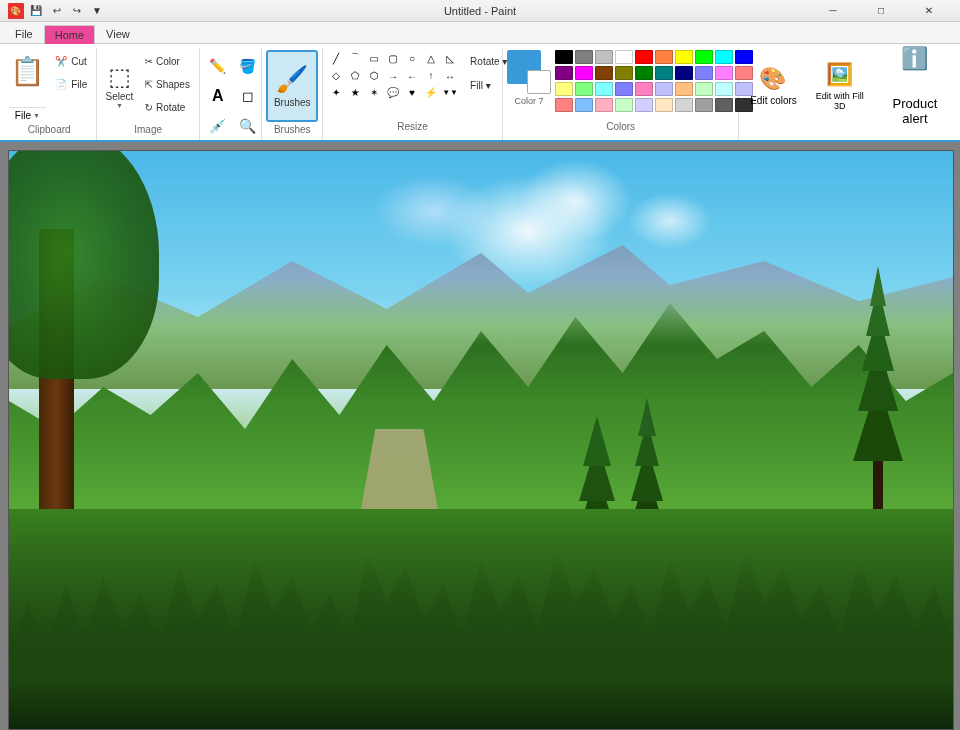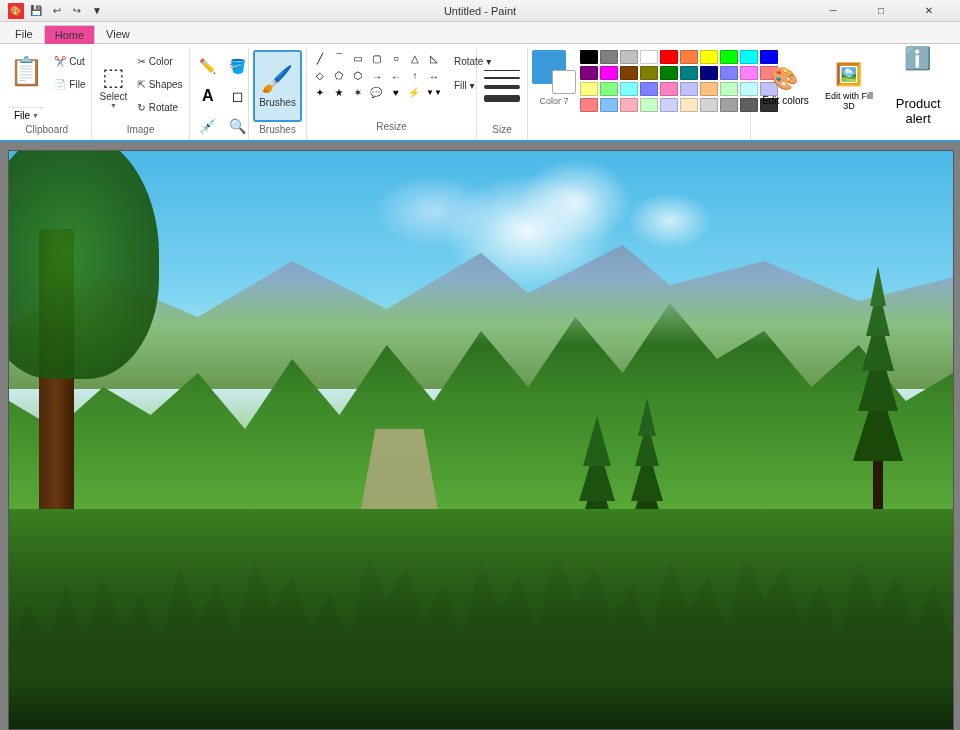--- a/index.html
+++ b/index.html
@@ -503,33 +503,20 @@
         <div class="shape-cell" style="font-size:8px;">▼▼</div>
       </div>
       <div style="display:flex;flex-direction:column;gap:2px;margin-left:4px;">
         <div class="ribbon-btn-small">Rotate ▾</div>
         <div class="ribbon-btn-small">Fill ▾</div>
       </div>
     </div>
     <div class="group-label">Resize</div>
   </div>
 
-  <div class="ribbon-group">
-    <div class="group-content">
-      <div class="size-display">
-        <div style="display:flex;flex-direction:column;gap:6px;align-items:center;">
-          <div class="size-line" style="height:1px;"></div>
-          <div class="size-line" style="height:2px;"></div>
-          <div class="size-line" style="height:4px;"></div>
-          <div class="size-line" style="height:7px;"></div>
-        </div>
-      </div>
-    </div>
-    <div class="group-label">Size</div>
-  </div>
 
   <div class="ribbon-group">
     <div class="group-content">
 
       <div style="display:flex;flex-direction:column;align-items:center;gap:2px;margin-right:2px;">
         <div style="position:relative;width:44px;height:44px;cursor:pointer;">
           <div style="position:absolute;top:0;left:0;width:34px;height:34px;background:#3a99d8;border:2px solid #3a99d8;border-radius:2px;"></div>
           <div style="position:absolute;bottom:0;right:0;width:24px;height:24px;background:#ffffff;border:1px solid #aaa;border-radius:2px;"></div>
         </div>
         <div style="font-size:9px;color:#666;text-align:center;line-height:1.2;">
@@ -582,20 +569,21 @@
             <div class="color-swatch" title="#c8ffc8" style="background: rgb(200, 255, 200);"></div>
             <div class="color-swatch" title="#d0d0ff" style="background: rgb(208, 208, 255);"></div>
             <div class="color-swatch" title="#ffe8c0" style="background: rgb(255, 232, 192);"></div>
             <div class="color-swatch" title="#d4d4d4" style="background: rgb(212, 212, 212);"></div>
             <div class="color-swatch" title="#a0a0a0" style="background: rgb(160, 160, 160);"></div>
             <div class="color-swatch" title="#606060" style="background: rgb(96, 96, 96);"></div>
             <div class="color-swatch" title="#303030" style="background: rgb(48, 48, 48);"></div>
           </div>
       </div>
     </div>
+    <div class="group-label">Colors</div>
   </div>
 
   <div class="ribbon-group">
     <div class="group-content">
       <div class="edit-btn">
         <div style="font-size:22px;">🎨</div>
         <span style="font-size:10px;text-align:center;white-space:nowrap;">Edit
 colors</span>
       </div>
       <div class="edit-btn">

